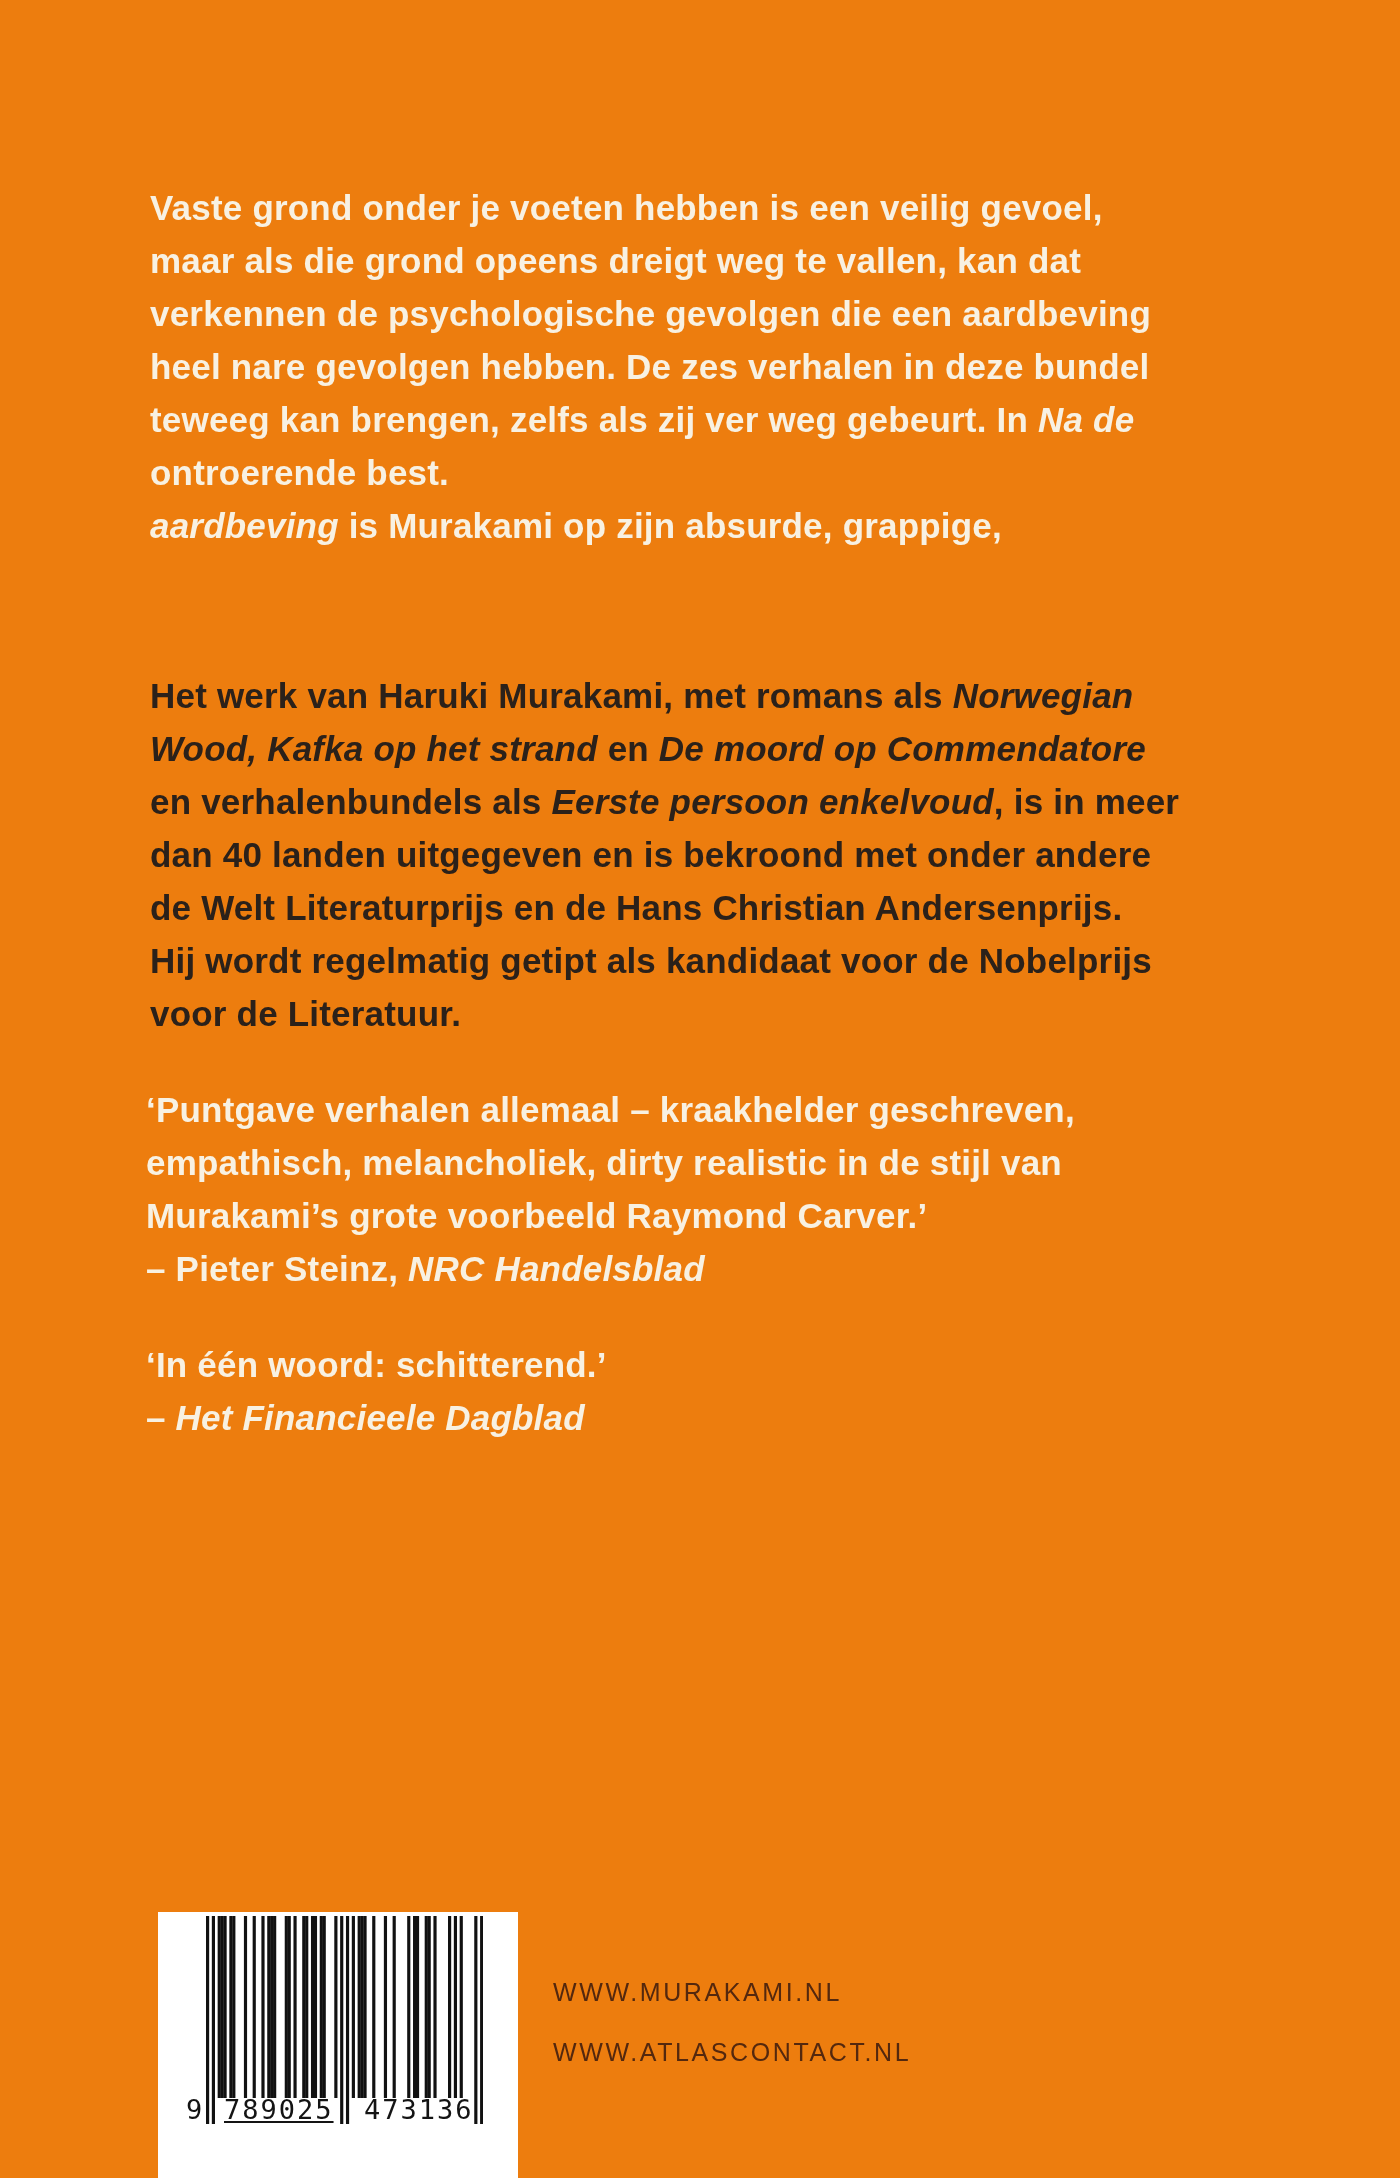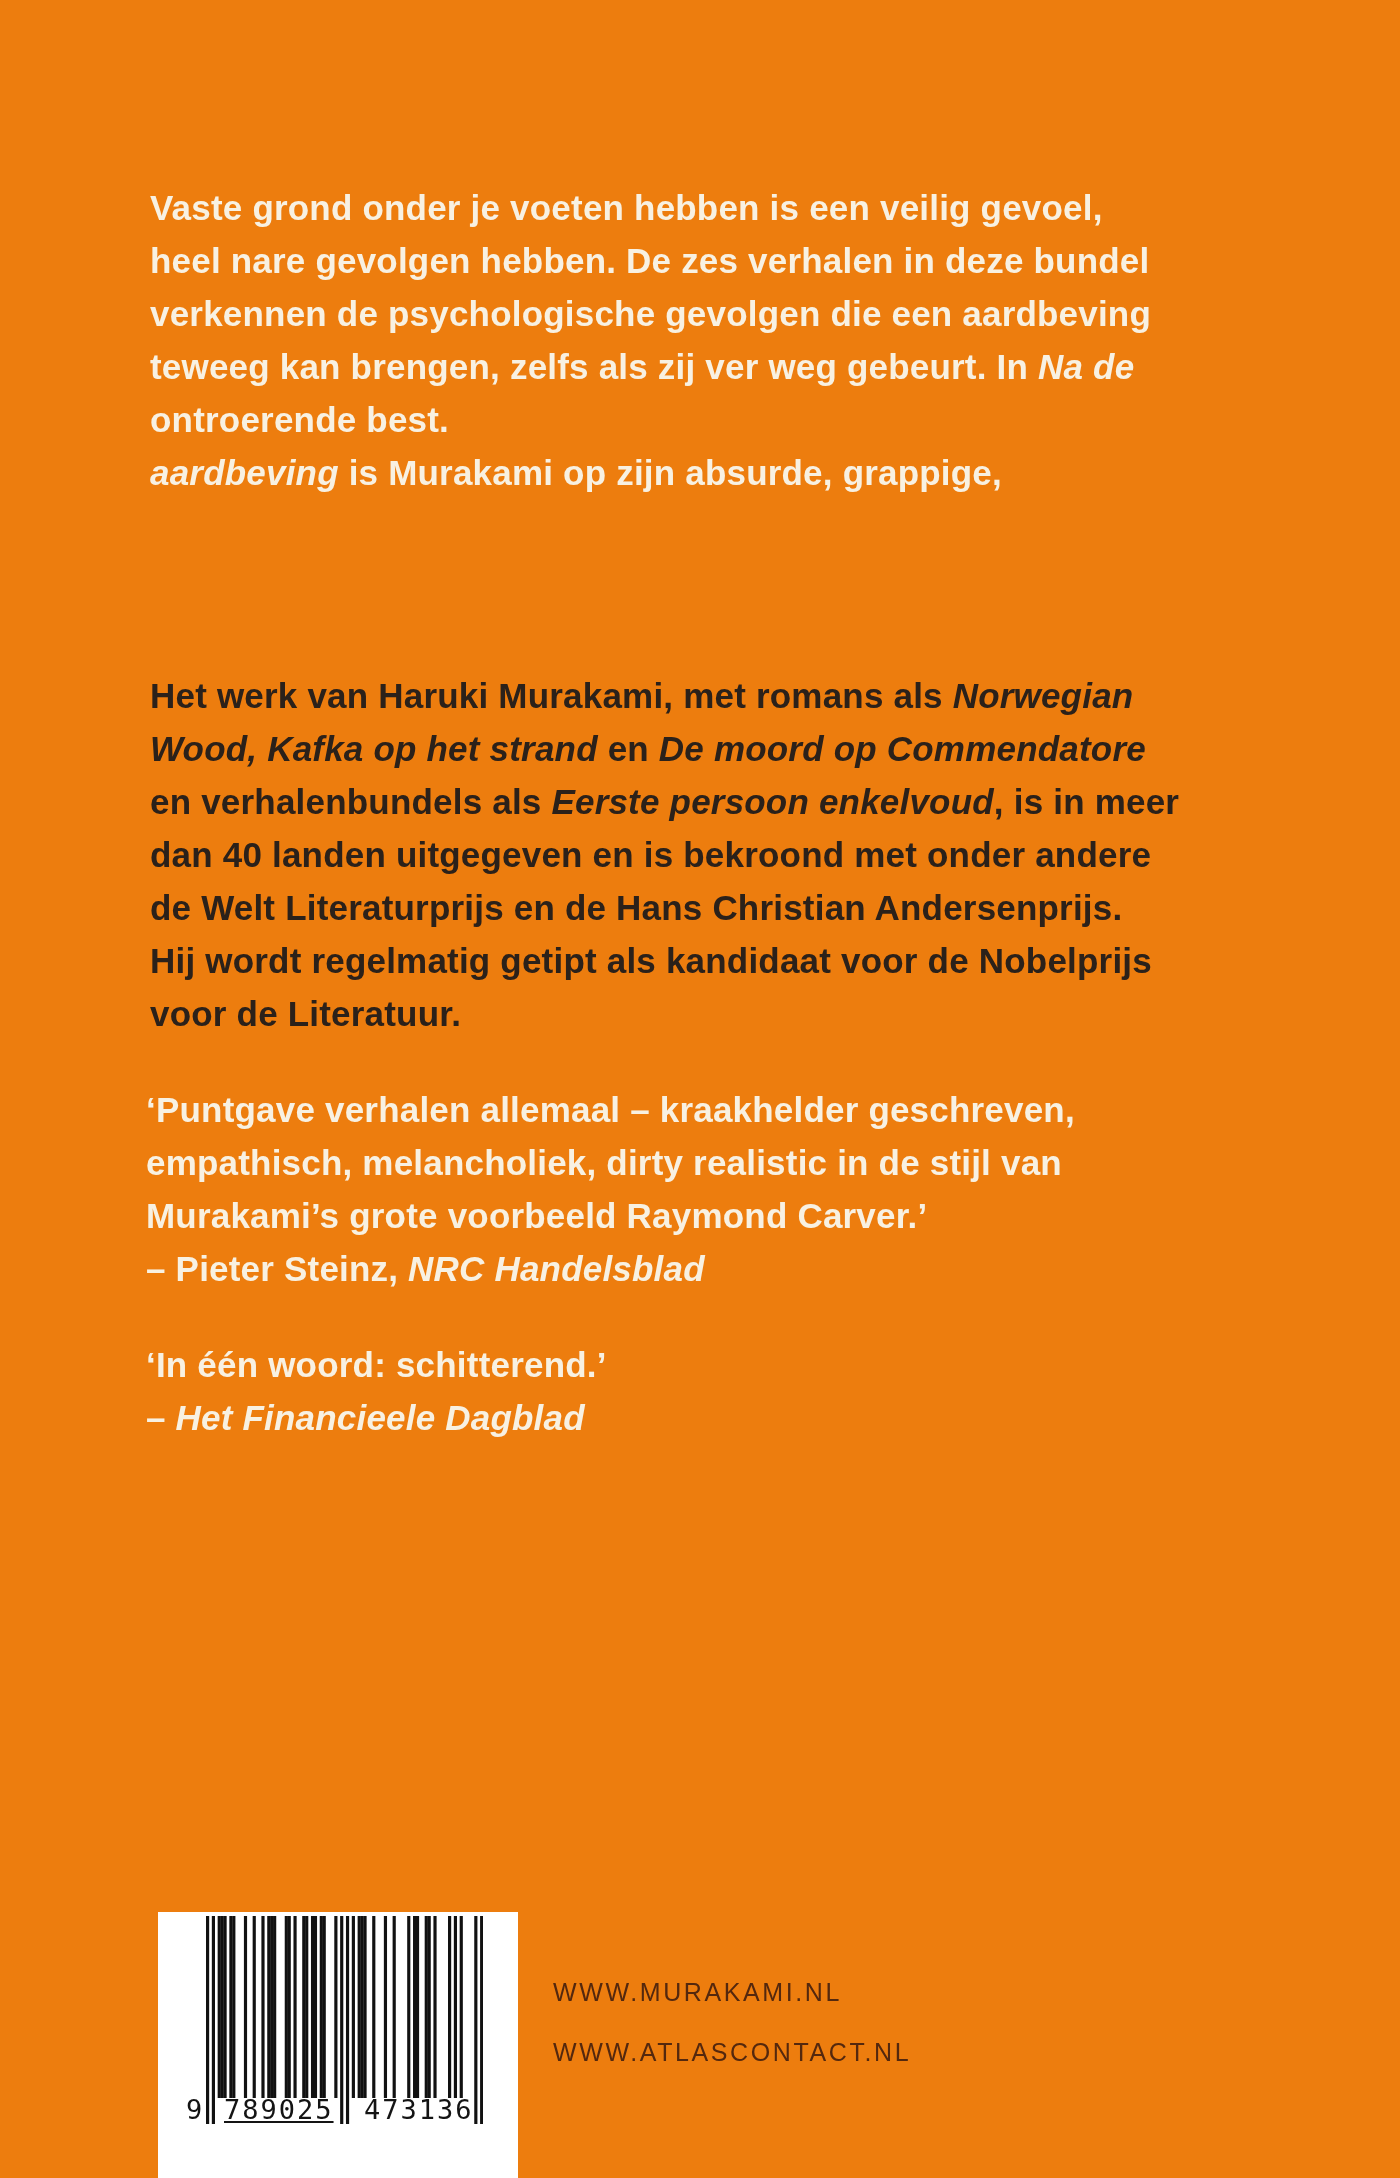--- a/index.html
+++ b/index.html
@@ -65,22 +65,23 @@
     margin-left:8px;
   }
 </style>
 </head>
 <body>
 
 <div class="page" style="--bg: #ED7D0E; --light: #F8F1E2; --dark: #2B211A; --link: #54280E; --panel: #FFFFFF;">
 
   <section class="textblock light" style="top:181px">
       <div class="line"><span>Vaste grond onder je voeten hebben is een veilig gevoel,</span></div>
+      <div class="line"><span>maar als die grond opeens dreigt weg te vallen, kan dat</span></div>
+      <div class="line"><span>verkennen de psychologische gevolgen die een aardbeving</span></div>
       <div class="line"><span>heel nare gevolgen hebben. De zes verhalen in deze bundel</span></div>
-      <div class="line"><span>verkennen de psychologische gevolgen die een aardbeving</span></div>
       <div class="line"><span>teweeg kan brengen, zelfs als zij ver weg gebeurt. In </span><em>Na de</em></div>
       <div class="line"><span>ontroerende best.</span></div>
       <div class="line"><em>aardbeving</em><span> is Murakami op zijn absurde, grappige,</span></div>
     </section>
 
   <section class="textblock dark" style="top:633px">
       <div class="line"><span>Het werk van Haruki Murakami, met romans als </span><em>Norwegian</em></div>
       <div class="line"><em>Wood, Kafka op het strand</em><span> en </span><em>De moord op Commendatore</em></div>
       <div class="line"><span>en verhalenbundels als </span><em>Eerste persoon enkelvoud</em><span>, is in meer</span></div>
       <div class="line"><span>dan 40 landen uitgegeven en is bekroond met onder andere</span></div>

